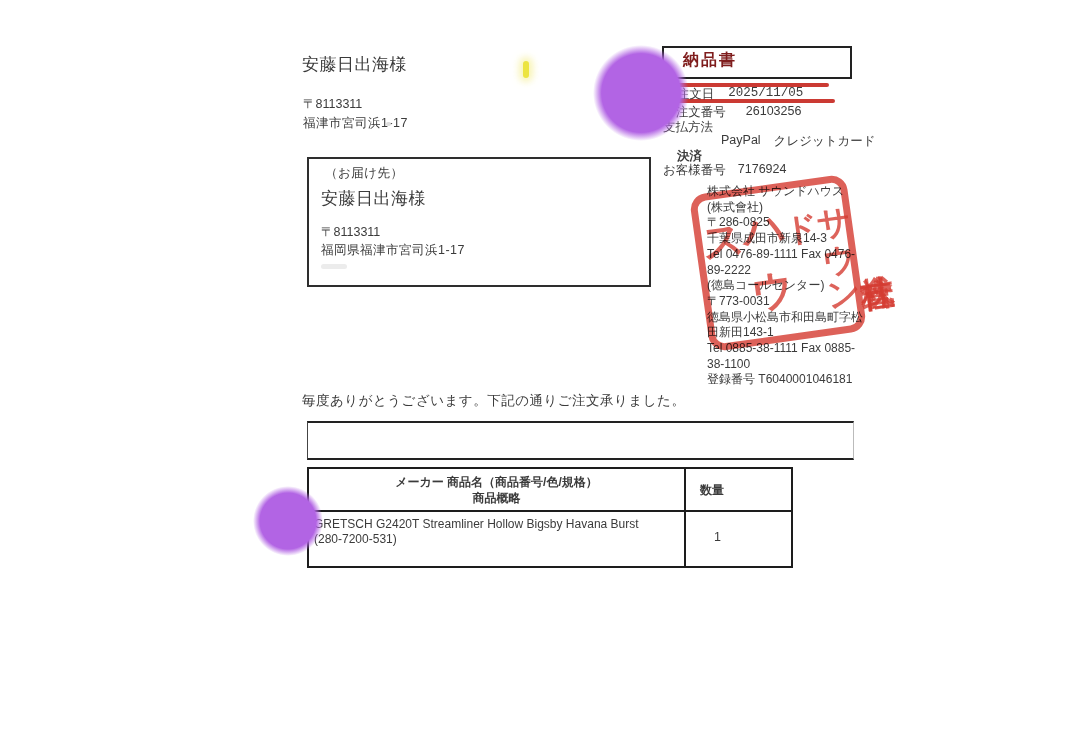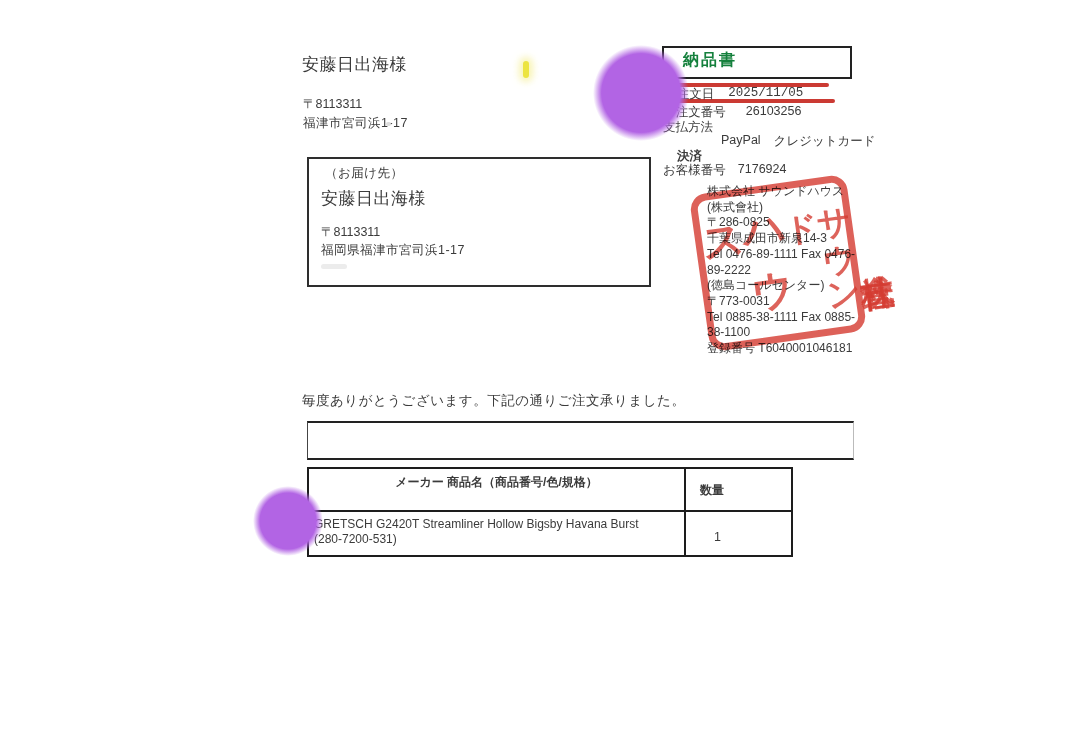--- a/index.html
+++ b/index.html
@@ -20,21 +20,21 @@
   .shipto-box{left:307px;top:157px;width:340px;height:126px;border:2px solid #2e2e2e;background:#fff;}
   .shipto-label{left:325px;top:165px;font-size:12.5px;}
   .shipto-name{left:321px;top:187px;font-size:17px;}
   .shipto-postal{left:321px;top:224px;font-size:12.5px;}
   .shipto-address{left:321px;top:242px;font-size:12.5px;}
   .smudge{left:321px;top:264px;width:26px;height:5px;background:#ececec;border-radius:3px;}
   .smudge2{left:386px;top:122px;width:5px;height:4px;background:#dcdcdc;border-radius:2px;}
 
   
   .title-box{left:662px;top:46px;width:186px;height:29px;border:2px solid #222;background:#fff;}
-  .doc-title{left:683px;top:50px;font-size:16px;font-weight:bold;color:#15803d;letter-spacing:2px;}
+  .doc-title{left:683px;top:50px;font-size:16px;font-weight:bold;color:#7f1d1d;letter-spacing:2px;}
 
   .redline{height:4px;background:#cb3a33;border-radius:2px;}
   .redline1{left:662px;top:83px;width:167px;}
   .redline2{left:662px;top:99px;width:173px;}
 
   .hline{font-size:12.5px;white-space:nowrap;display:flex;}
   .order-date{left:664px;top:86px;}
   .order-date .val{margin-left:14px;font-family:Liberation Mono, monospace;}
   .order-no{left:663px;top:104px;}
   .order-no .val{margin-left:20px;}
@@ -66,21 +66,21 @@
   .seal .c2{font-size:33px;}
   .seal .c3{font-size:42px;}
 
   
   .greeting{left:302px;top:392px;font-size:13.5px;}
 
   
   .empty-box{left:307px;top:421px;width:545px;height:35px;border-top:2px solid #222;border-bottom:2px solid #222;border-left:1px solid #444;border-right:1px solid #bbb;}
 
   
-  .items-table{left:307px;top:467px;width:486px;height:90px;border:2px solid #1d1d1d;box-sizing:border-box;background:#fff;}
+  .items-table{left:307px;top:467px;width:486px;height:101px;border:2px solid #1d1d1d;box-sizing:border-box;background:#fff;}
   .thead{position:absolute;left:0;top:0;width:100%;height:43px;border-bottom:2px solid #1d1d1d;box-sizing:border-box;display:flex;}
   .th1{width:375px;box-sizing:border-box;text-align:center;font-weight:bold;font-size:12px;line-height:16px;padding-top:5px;}
   .th2{flex:1;border-left:2px solid #1d1d1d;box-sizing:border-box;font-weight:bold;font-size:12px;padding:13px 0 0 14px;}
   .tbody{position:absolute;left:0;top:43px;width:100%;bottom:0;display:flex;}
   .td1{width:375px;box-sizing:border-box;font-size:12px;line-height:14.6px;padding:5px 0 0 5px;}
   .td2{flex:1;border-left:2px solid #1d1d1d;box-sizing:border-box;font-size:12.5px;padding:18px 0 0 28px;}
 
   
   .blob{border-radius:50%;z-index:30;}
   .blob1{left:593px;top:45px;width:96px;height:96px;
@@ -131,38 +131,40 @@
 </div>
 
 <div class="abs seller">
   <div>株式会社 サウンドハウス</div>
   <div>(株式會社)</div>
   <div>〒286-0825</div>
   <div>千葉県成田市新泉14-3</div>
   <div>Tel 0476-89-1111 Fax 0476-89-2222</div>
   <div>(徳島コールセンター)</div>
   <div>〒773-0031</div>
+  <div>徳島県小松島市和田島町字松田新田143-1</div>
   <div>Tel 0885-38-1111 Fax 0885-38-1100</div>
   <div>登録番号 T6040001046181</div>
 </div>
 
 <div class="abs seal">
   <span class="c1">株式會社</span>
   <span class="c2">サウンド</span>
   <span class="c3">ハウス</span>
 </div>
 
 <div class="abs jp greeting">毎度ありがとうございます。下記の通りご注文承りました。</div>
 
 <div class="abs empty-box"></div>
 
 <div class="abs items-table">
   <div class="thead">
     <div class="th1">
       <div>メーカー 商品名（商品番号/色/規格）</div>
+      <div>商品概略</div>
     </div>
     <div class="th2">数量</div>
   </div>
   <div class="tbody">
     <div class="td1">
       <div>GRETSCH G2420T Streamliner Hollow Bigsby Havana Burst</div>
       <div>(280-7200-531)</div>
     </div>
     <div class="td2">1</div>
   </div>

